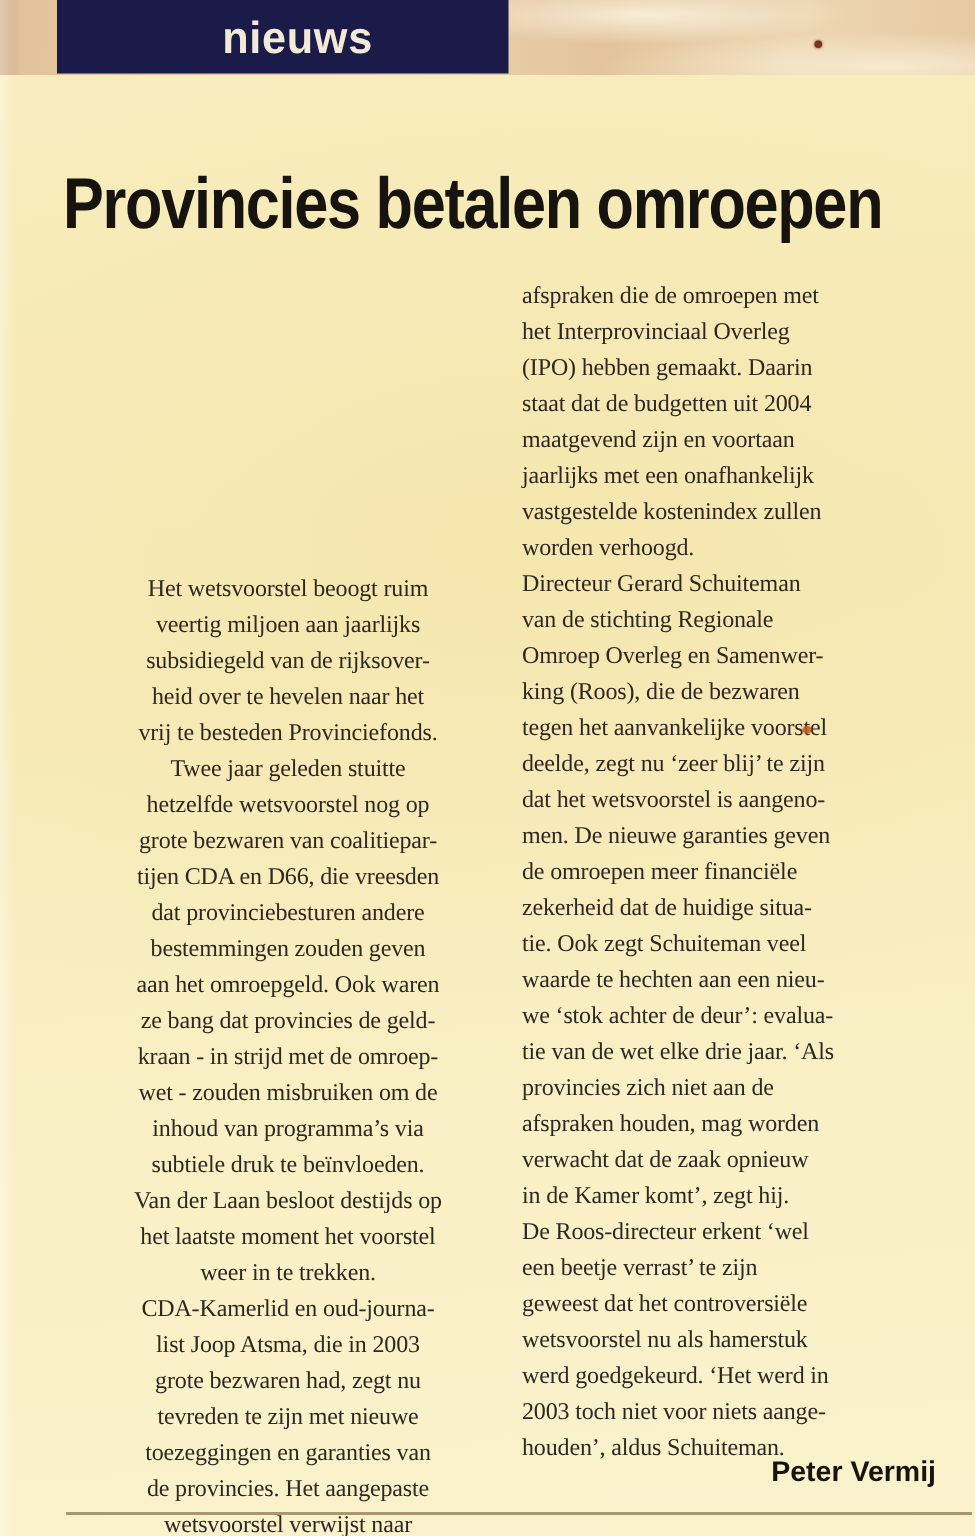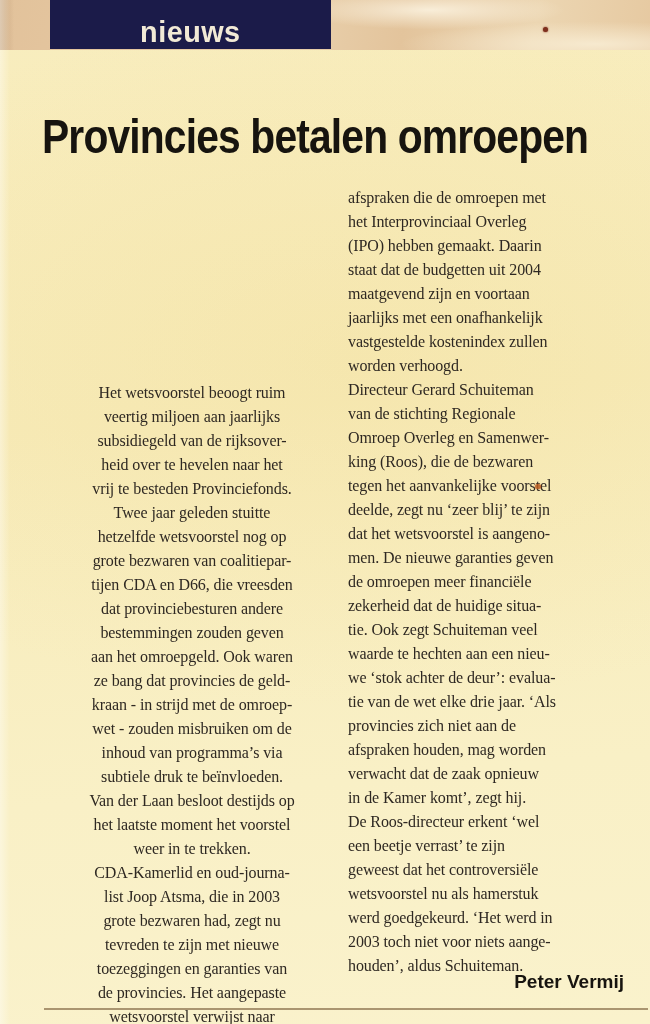--- a/index.html
+++ b/index.html
@@ -24,23 +24,23 @@
     background:
       radial-gradient(ellipse 180px 26px at 430px 10px, rgba(252,244,226,0.85), rgba(252,244,226,0) 75%),
       radial-gradient(ellipse 260px 30px at 595px 44px, rgba(250,240,216,0.8), rgba(250,240,216,0) 75%),
       linear-gradient(100deg, #e2c29b 0%, #e6c9a2 28%, #e9d0ac 46%, #e3c49c 62%, #ecd6b2 82%, #e6c9a1 100%);
   }
   .top-strip .edge-shade{
     position:absolute;left:0;top:0;width:14px;height:100%;
     background:linear-gradient(to right, rgba(130,95,60,0.25), rgba(130,95,60,0));
   }
   .nieuws-tab{
-    position:absolute;left:50px;top:0;width:281px;height:49px;
+    position:absolute;left:38px;top:0;width:281px;height:49px;
     background:var(--header-navy,#1b1b49);
-    display:flex;align-items:flex-end;justify-content:center;
+    display:flex;align-items:center;justify-content:center;padding-left:20px;
   }
   .nieuws-tab .label{
     color:#f2ead6;
     font-weight:bold;
     font-size:30px;
     letter-spacing:0.5px;
     transform:scaleX(0.96);
     padding-top:2px;
   }
   .headline{

